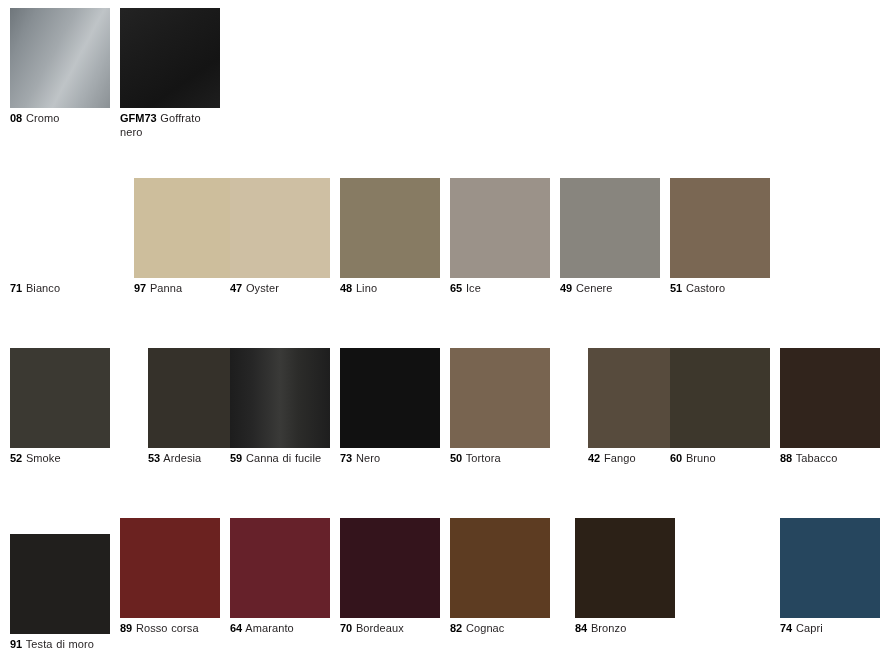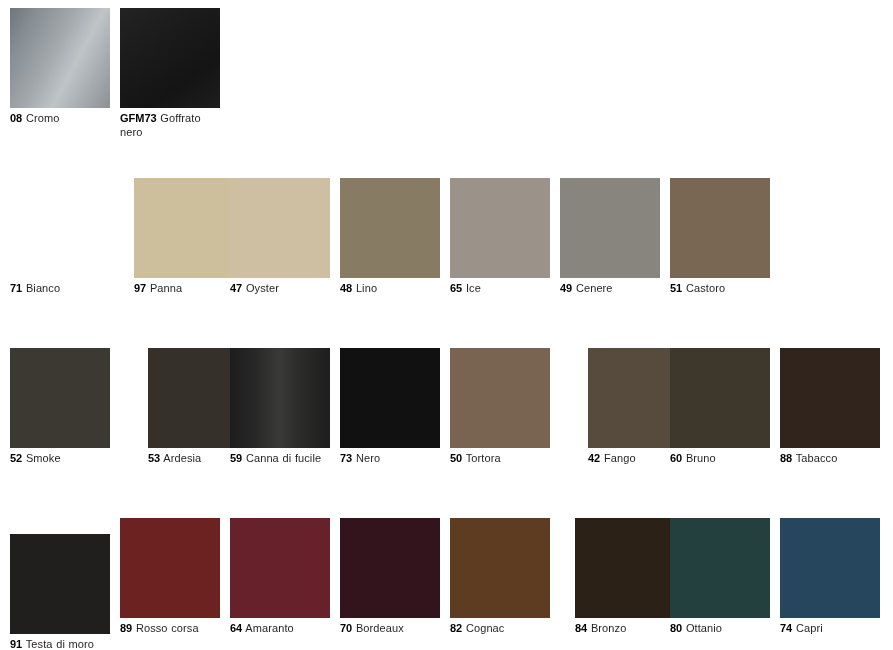--- a/index.html
+++ b/index.html
@@ -146,21 +146,17 @@
       <div class="swatch-label"><span class="swatch-code">70</span> <span class="swatch-name">Bordeaux</span></div>
     </div>
     <div class="swatch-cell" style="left: 450px; top: 518px;">
       <div class="swatch-chip" title="Cognac" style="background: rgb(93, 60, 34);"></div>
       <div class="swatch-label"><span class="swatch-code">82</span> <span class="swatch-name">Cognac</span></div>
     </div>
     <div class="swatch-cell" style="left: 560px; top: 518px; padding-left: 15px;">
       <div class="swatch-chip" title="Bronzo" style="background: rgb(44, 33, 23);"></div>
       <div class="swatch-label"><span class="swatch-code">84</span> <span class="swatch-name">Bronzo</span></div>
     </div>
-    <div class="swatch-cell" style="left: 670px; top: 518px;">
-      <div class="swatch-chip" title="Ottanio" style="background: rgb(35, 64, 63);"></div>
-      <div class="swatch-label"><span class="swatch-code">80</span> <span class="swatch-name">Ottanio</span></div>
-    </div>
     <div class="swatch-cell" style="left: 780px; top: 518px;">
       <div class="swatch-chip" title="Capri" style="background: rgb(38, 70, 94);"></div>
       <div class="swatch-label"><span class="swatch-code">74</span> <span class="swatch-name">Capri</span></div>
     </div>
   </div>
 
 </body></html>

